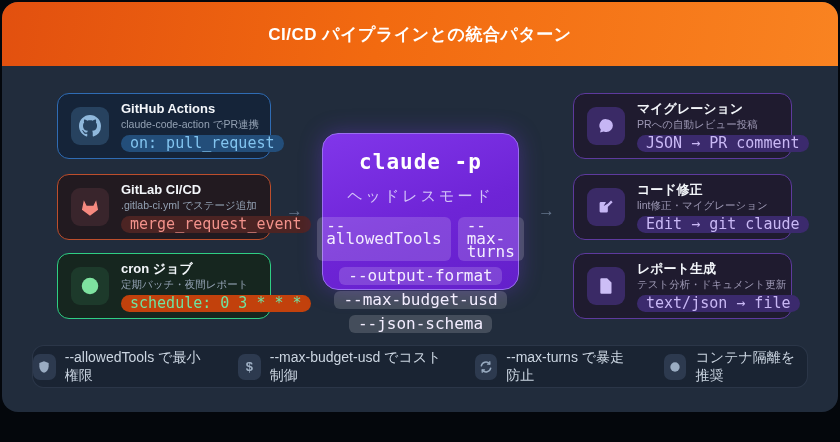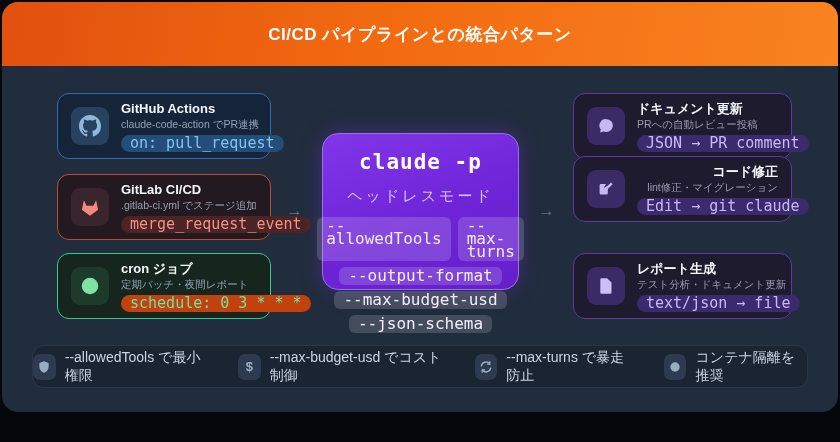--- a/index.html
+++ b/index.html
@@ -38,21 +38,21 @@
 
   .card.cron { left:55px; top:251px; background:#16261f; border:1px solid #2fce84; }
   .cron .tile { background:#1d3a2b; }
   .cron .badge { background:#c2410c; color:#6fe3a1; }
 
   
   .card.out { left:571px; width:219px; background:#1f1b2f; border:1px solid #5e3a9e; }
   .out .tile { background:#3a2a66; }
   .out .badge { background:#3b2a6d; color:#c9b8f5; }
   .card.review { top:91px; }
-  .card.codefix { top:154px;text-align:right; }
+  .card.codefix { top:172px; }
   .card.report { top:251px; }
   .out .sub { color:#9d98b4; }
 
   
   .claude { position:absolute; left:320px; top:131px; width:197px; height:157px;
             border-radius:16px; border:1.5px solid #9a6ef0;
             background:linear-gradient(160deg,#8136ea 0%,#6e24d6 55%,#6420cb 100%);
             box-shadow:0 0 22px rgba(124,58,237,.35);
             display:flex; flex-direction:column; align-items:center; padding-top:16px; }
   .claude .cmd { color:#ffffff; font-size:21px; font-weight:bold; letter-spacing:1px;
@@ -153,21 +153,21 @@
       </div>
     </div>
 
     <div class="card out review">
       <div class="tile">
         <svg width="22" height="22" viewBox="0 0 24 24" fill="#c6b6f4">
             <path d="M12.5 4.5a7 7 0 0 1 7 7 7 7 0 0 1-7 7c-1 0-2-.2-2.9-.6L5.5 19l.8-3.2a7 7 0 0 1 6.2-11.3z"></path>
           </svg>
       </div>
       <div class="txt">
-        <span class="title">ドキュメント更新</span>
+        <span class="title">マイグレーション</span>
         <span class="sub">PRへの自動レビュー投稿</span>
         <span class="badge">JSON → PR comment</span>
       </div>
     </div>
 
     <div class="card out codefix">
       <div class="tile">
         <svg width="22" height="22" viewBox="0 0 24 24" fill="#c6b6f4">
             <path d="M5 8a1.5 1.5 0 0 1 1.5-1.5H12l-2.5 4.5 4.5-2.5v8A1.5 1.5 0 0 1 12.5 18h-6A1.5 1.5 0 0 1 5 16.5Z"></path>
             <path d="M12.2 10.2 17.5 5l1.7 1.7-5.3 5.2-2.6.9z"></path>

